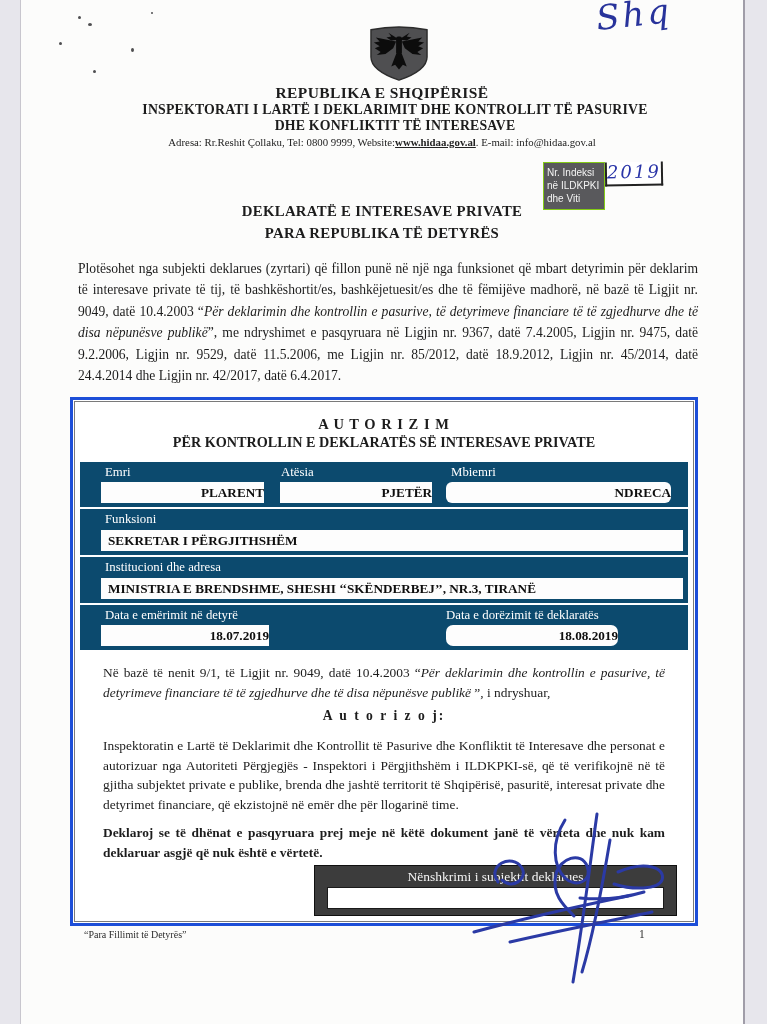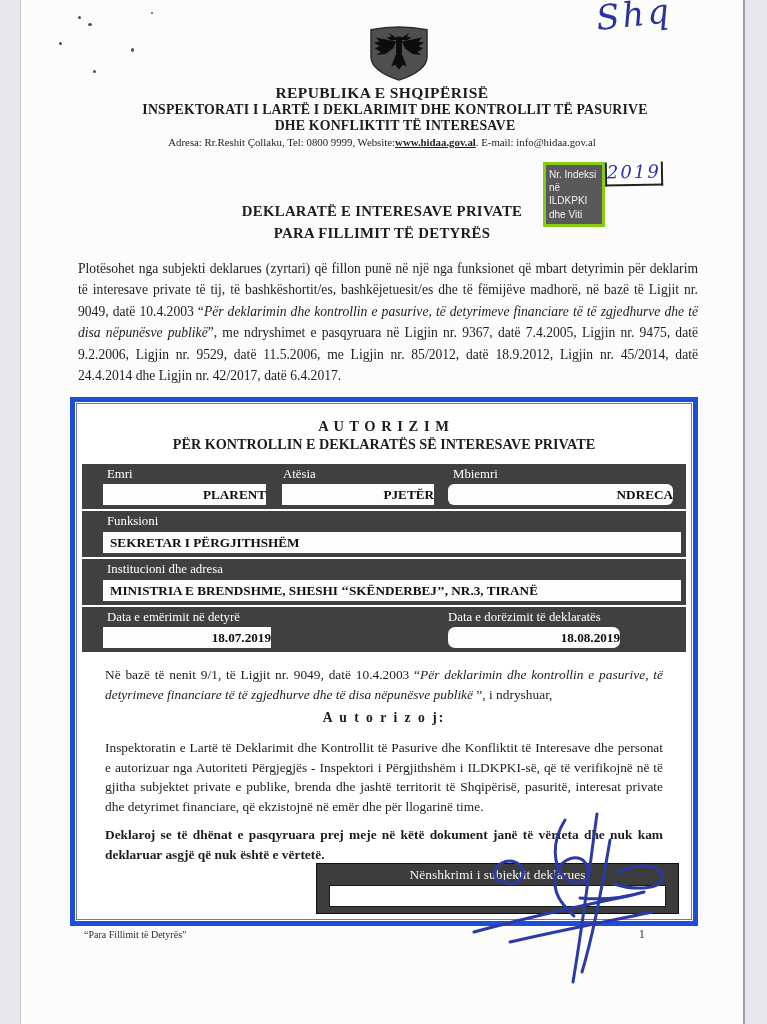--- a/index.html
+++ b/index.html
@@ -31,48 +31,48 @@
   .emblem { position:absolute; left:347px; top:25px; width:62px; height:58px; }
 
   .hdr { position:absolute; left:0; top:84px; width:100%; text-align:center; }
   .hdr-republic { font-size:15.5px; font-weight:bold; letter-spacing:.4px; }
   .hdr-inst { font-size:13.8px; font-weight:bold; letter-spacing:.2px;padding-left:26px; }
   .hdr-addr { font-size:10.8px; margin-top:2px; color:#222; }
   .hdr-addr .site { text-decoration:underline; font-weight:bold; }
 
   .idx { position:absolute; left:522px; top:162px; display:flex; font-family:"Liberation Sans", sans-serif; }
   .idx-label {
-    width:62px; background:#59595c; border:3px solid #84cc16;
+    width:62px; background:#59595c; border:1px solid #84cc16;
     color:#f4f4f4; font-size:10px; line-height:1.32; padding:3px 3px;
   }
   .idx-right { width:80px; display:flex; flex-direction:row; }
   .idx-redacted { height:29px; background:#070707; }
   .idx-year {
     height:24px; background:#fff; border:2px solid #222; border-top:none;
     color:#2a35a8; font-size:18px; font-style:italic; text-align:center;
     line-height:20px; font-family:"DejaVu Serif", serif; letter-spacing:2px;
     transform:rotate(-1deg);
   }
 
   .title { position:absolute; left:0; top:201px; width:100%; text-align:center;
            font-weight:bold; font-size:14.8px; line-height:21.5px; letter-spacing:.3px; }
 
   .intro { position:absolute; left:57px; top:258px; width:620px;
            text-align:justify; font-size:13.6px; line-height:21.4px; }
   .it { font-style:italic; }
 
   .authbox { position:absolute; left:49px; top:397px; width:628px; height:529px;
-             border:5px solid #1d4ed8; background:#fff; }
+             border:3px solid #1d4ed8; background:#fff; }
   .authbox-inner { position:absolute; inset:1px; border:1px solid #7a7a7a; padding:14px 4px 0; }
 
   .auth-heading   { text-align:center; font-weight:bold; font-size:14.5px; letter-spacing:1px; }
   .auth-subheading{ text-align:center; font-weight:bold; font-size:14.2px; margin-top:1px; }
 
   .form { margin:11px 1px 0; background:#fff; }
-  .band { background:#404040; color:#fff; padding:2px 0 4px; }
+  .band { background:#0c4a6e; color:#fff; padding:2px 0 4px; }
   .band + .band { margin-top:2px; }
   .lbl-row { display:flex; font-size:12.8px; padding:1px 0 2px; }
   .box-row { display:flex;text-align:right; }
   .vbox {
     background:#fdfdfd; color:#0e0e0e; font-weight:bold; font-size:13.2px;
     height:21px; line-height:21px; padding-left:7px; white-space:nowrap; overflow:hidden;
   }
   
   .l-emri    { margin-left:25px; width:150px; }
   .l-atesia  { margin-left:26px; width:150px; }
@@ -145,21 +145,21 @@
       <div>dhe Viti</div>
     </div>
     <div class="idx-right">
       <div class="idx-redacted"></div>
       <div class="idx-year">2019</div>
     </div>
   </div>
 
   <div class="title">
     <div>DEKLARATË E INTERESAVE PRIVATE</div>
-    <div>PARA FILLIMIT TË DETYRËS</div>
+    <div>PARA REPUBLIKA TË DETYRËS</div>
   </div>
 
   <p class="intro"><span>Plotësohet nga subjekti deklarues (zyrtari) që fillon punë në një nga funksionet që mbart detyrimin për deklarim të interesave private të tij, të bashkëshortit/es, bashkëjetuesit/es dhe të fëmijëve madhorë, në bazë të Ligjit nr. 9049, datë 10.4.2003 “</span><span class="it">Për deklarimin dhe kontrollin e pasurive, të detyrimeve financiare të të zgjedhurve dhe të disa nëpunësve publikë</span><span>”, me ndryshimet e pasqyruara në Ligjin nr. 9367, datë 7.4.2005,  Ligjin nr. 9475, datë 9.2.2006,  Ligjin nr. 9529, datë 11.5.2006, me Ligjin nr. 85/2012, datë 18.9.2012, Ligjin nr. 45/2014, datë 24.4.2014 dhe Ligjin nr. 42/2017, datë 6.4.2017.</span></p>
 
   <div class="authbox">
     <div class="authbox-inner">
 
       <div class="auth-heading">A U T O R I Z I M</div>
       <div class="auth-subheading">PËR KONTROLLIN E DEKLARATËS SË INTERESAVE PRIVATE</div>
 

